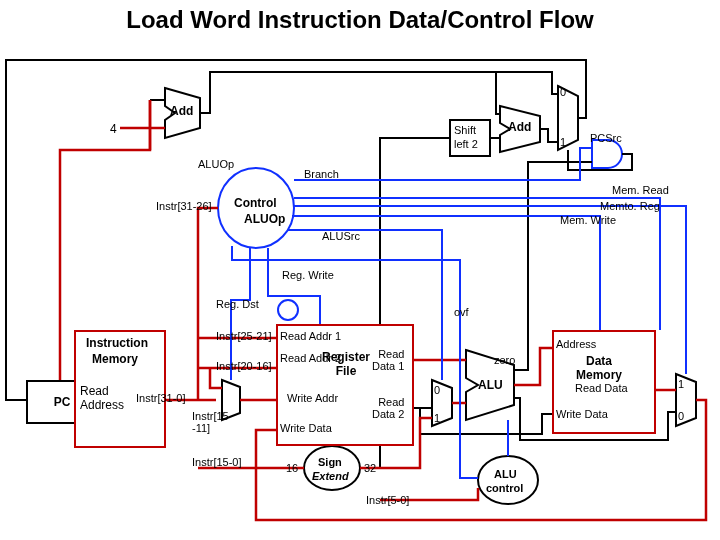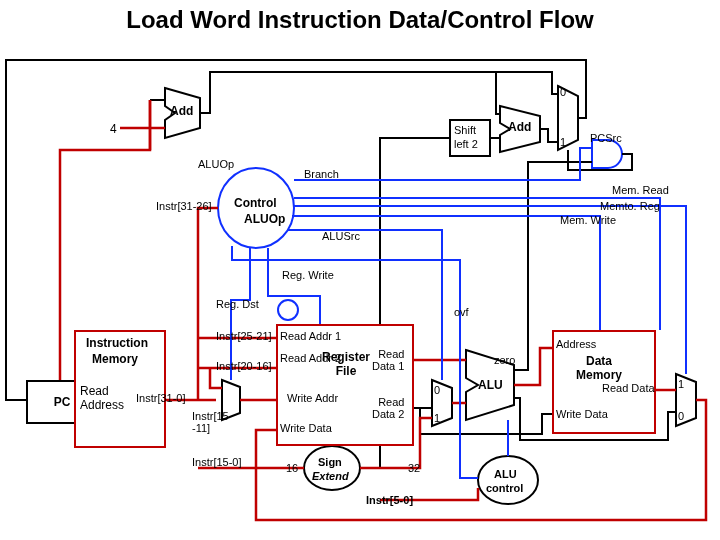--- a/index.html
+++ b/index.html
@@ -188,21 +188,21 @@
 <div class="label small" style="left:372px; top:348px; white-space:pre; text-align:right;">Read
 Data 1</div>
 <div class="label small" style="left:372px; top:396px; white-space:pre; text-align:right;">Read
 Data 2</div>
 <div class="label" style="left:322px; top:350px; font-weight:bold; white-space:pre; text-align:center;">Register
 File</div>
 
 <div class="box redbox" style="left:552px; top:330px; width:100px; height:100px;"></div>
 <div class="label small" style="left:556px; top:338px;">Address</div>
 <div class="label small" style="left:556px; top:408px;">Write Data</div>
-<div class="label small" style="left:602px; top:382px;">Read Data</div>
+<div class="label small" style="left:575px; top:382px;">Read Data</div>
 <div class="label" style="left:576px; top:354px; font-weight:bold; white-space:pre; text-align:center;">Data
 Memory</div>
 
 <div class="label" style="left:170px; top:104px; font-weight:bold;">Add</div>
 <div class="label" style="left:508px; top:120px; font-weight:bold;">Add</div>
 <div class="label small" style="left:454px; top:124px;">Shift</div>
 <div class="label small" style="left:454px; top:138px;">left 2</div>
 <div class="label" style="left:234px; top:196px; font-weight:bold;">Control</div>
 <div class="label" style="left:244px; top:212px; font-weight:bold;">ALUOp</div>
 <div class="label" style="left:478px; top:378px; font-weight:bold;">ALU</div>
@@ -212,35 +212,35 @@
 <div class="label small" style="left:312px; top:470px; font-weight:bold;font-style:italic;">Extend</div>
 
 <div class="label" style="left:110px; top:122px;">4</div>
 <div class="label small" style="left:560px; top:86px;">0</div>
 <div class="label small" style="left:560px; top:136px;">1</div>
 <div class="label small" style="left:434px; top:384px;">0</div>
 <div class="label small" style="left:434px; top:412px;">1</div>
 <div class="label small" style="left:678px; top:378px;">1</div>
 <div class="label small" style="left:678px; top:410px;">0</div>
 <div class="label small" style="left:286px; top:462px;">16</div>
-<div class="label small" style="left:364px; top:462px;margin-left:44px;">32</div>
+<div class="label small" style="left:364px; top:462px;">32</div>
 
 <div class="label small" style="left:198px; top:158px;">ALUOp</div>
 <div class="label small" style="left:304px; top:168px;">Branch</div>
 <div class="label small" style="left:322px; top:230px;">ALUSrc</div>
 <div class="label small" style="left:282px; top:269px;">Reg. Write</div>
 <div class="label small" style="left:216px; top:298px;">Reg. Dst</div>
 <div class="label small" style="left:590px; top:132px;">PCSrc</div>
 <div class="label small" style="left:612px; top:184px;">Mem. Read</div>
 <div class="label small" style="left:560px; top:214px;">Mem. Write</div>
 <div class="label small" style="left:600px; top:200px;">Memto. Reg</div>
 <div class="label small" style="left:454px; top:306px;">ovf</div>
 <div class="label small" style="left:494px; top:354px;">zero</div>
 
 <div class="label small" style="left:156px; top:200px;">Instr[31-26]</div>
 <div class="label small" style="left:216px; top:330px;">Instr[25-21]</div>
 <div class="label small" style="left:216px; top:360px;">Instr[20-16]</div>
 <div class="label small" style="left:192px; top:410px; white-space:pre;">Instr[15
 -11]</div>
 <div class="label small" style="left:192px; top:456px;">Instr[15-0]</div>
-<div class="label small" style="left:366px; top:494px;font-weight:bold;">Instr[5-0]</div>
+<div class="label small" style="left:366px; top:494px;">Instr[5-0]</div>
 
 </div>
 
 </body></html>

